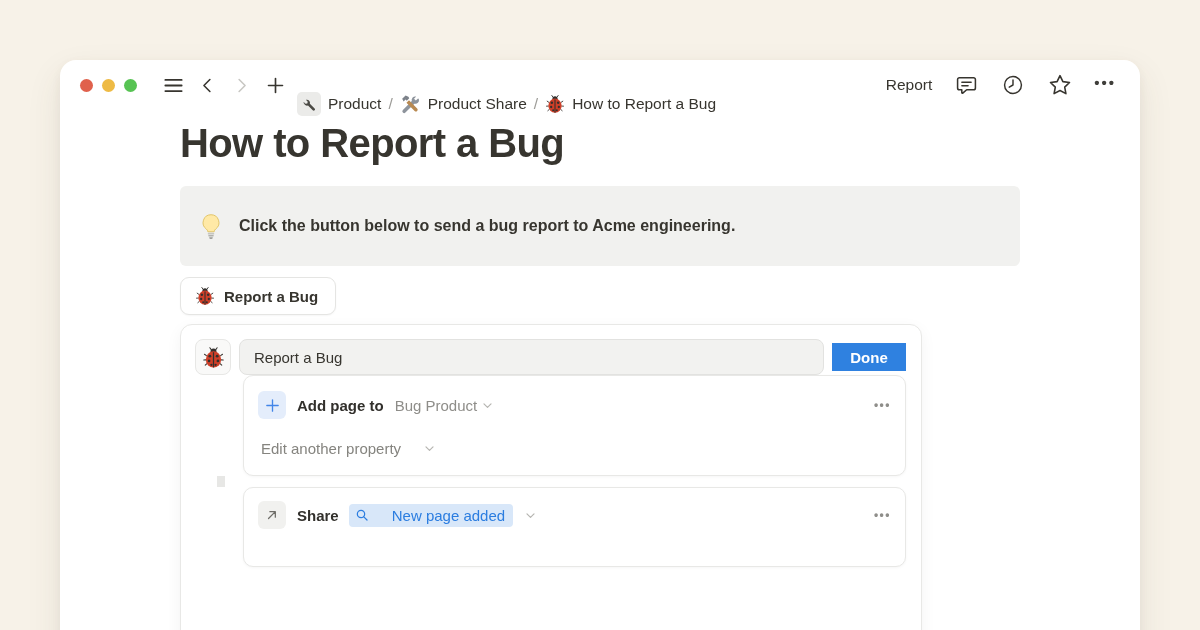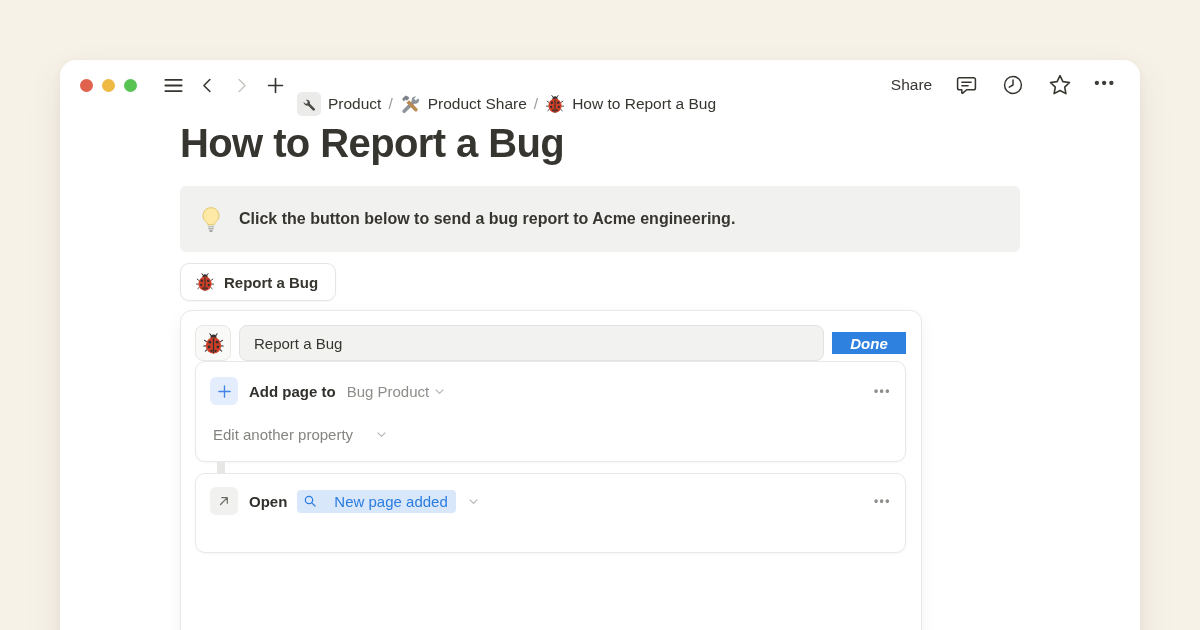--- a/index.html
+++ b/index.html
@@ -43,21 +43,21 @@
     background: #ebebe9; display: flex; align-items: center; justify-content: center;
     color: #4a4944;
   }
   .topbar-right { margin-left: auto; display: flex; align-items: center; gap: 21px; }
   .share-btn { background: none; border: none; font: inherit; font-size: 15.5px; color: #37352f; cursor: pointer; }
   .more-top { background:none; border:none; cursor:pointer; color:#3f3e3a; font-size: 15px; font-weight: 700; letter-spacing: 2px; line-height: 1; padding-bottom: 5px;}
   
   .content { padding: 13px 120px 0 120px; }
   h1.page-title { font-size: 40px; font-weight: 700; letter-spacing: -0.6px; color: #37352f; }
   .callout {
-    margin-top: 20px; height: 66px; width: 840px;
+    margin-top: 20px; height: 80px; width: 840px;
     background: #f1f1ef; border-radius: 6px;
     display: flex; align-items: center; gap: 15px;
     padding: 0 18px;
   }
   .callout-text { font-size: 16px; font-weight: 700; color: #37352f; }
   .bug-block-btn {
     margin-top: 11px;
     display: inline-flex; align-items: center; gap: 9px;
     height: 38px; padding: 0 17px 0 14px;
     background: #fff; border: 1px solid #e5e5e3; border-radius: 9px;
@@ -81,32 +81,32 @@
     background: #f9f9f8; display: flex; align-items: center; justify-content: center;
     cursor: pointer;
   }
   .name-input {
     flex: 1; height: 36px;
     background: #f2f2f0; border: 1px solid #e2e2e0; border-radius: 8px;
     padding: 0 14px; font: inherit; font-size: 15px; color: #37352f;
     outline: none;
   }
   .done-btn {
-    width: 74px; height: 22px; flex: none;
+    width: 74px; height: 28px; flex: none;
     background: #2f81e0; border: none; border-radius: 0;
     color: #fff; font-size: 15px; font-weight: 700; font-family: inherit;
     cursor: pointer;
-    font-style: italic;
   }
   .trigger-label { margin: 26px 0 7px 3px; font-size: 13px; color: #8b8a86; }
   .step-card {
     border: 1px solid #e8e8e6; border-radius: 10px;
     box-shadow: 0 1px 3px rgba(15,15,15,.04);
     background: #fff;
     padding: 15px 14px 17px;
+    margin-left: 48px;
   }
   .step-row { display: flex; align-items: center; gap: 11px; }
   .tile {
     width: 28px; height: 28px; flex: none; border-radius: 6px;
     display: flex; align-items: center; justify-content: center;
   }
   .tile.blue { background: #e4edfb; color: #4285e8; }
   .tile.gray { background: #f1f1ef; color: #6f6e69; }
   .action-label { font-size: 15px; font-weight: 700; color: #32302c; }
   .target-select {
@@ -133,21 +133,21 @@
   }
   .edit-another {
     margin-top: 21px; padding-left: 3px;
     display: inline-flex; align-items: center; gap: 22px;
     background: none; border: none; cursor: pointer; font: inherit;
     font-size: 15px; color: #85847f;
   }
   .connector { width: 8px; height: 11px; background: #e7e7e5; margin-left: 22px; }
   .step-card.step2 { padding: 13px 14px; height: 80px; align-items: flex-start;}
   .chip {
-    display: inline-flex; align-items: center; gap: 17px;
+    display: inline-flex; align-items: center; gap: 23px;
     background: #d8e7f9; border: none; border-radius: 4px; cursor: pointer;
     padding: 3px 8px 3px 6px; font: inherit;
     font-size: 15px; font-weight: 500; color: #2b7de0;
     margin-left: -1px;
   }
   svg.ic { display: block; }
 </style>
 </head>
 <body>
 
@@ -273,21 +273,21 @@
       </button>
       <span class="crumb-sep">/</span>
       <button class="crumb-item">
         <svg class="ic" width="20" height="20">
             <use href="#i-ladybug"></use>
           </svg>
         <span>How to Report a Bug</span>
       </button>
     </div>
     <div class="topbar-right">
-      <button class="share-btn">Share</button>
+      <button class="share-btn">Report</button>
       <button class="iconbtn">
           <svg class="ic" width="23" height="23">
             <use href="#i-comment"></use>
           </svg>
         </button>
       <button class="iconbtn">
           <svg class="ic" width="22" height="22">
             <use href="#i-clock"></use>
           </svg>
         </button>
@@ -355,21 +355,21 @@
 
       <div class="connector"></div>
 
       <div class="step-card step2">
         <div class="step-row">
           <span class="tile gray">
               <svg class="ic" width="16" height="16">
                 <use href="#i-arrowur"></use>
               </svg>
             </span>
-          <span class="action-label">Open</span>
+          <span class="action-label">Share</span>
           <button class="chip">
             <svg class="ic" width="14" height="14">
                 <use href="#i-search"></use>
               </svg>
             <span>New page added</span>
           </button>
           <svg class="ic chev" width="13" height="13">
               <use href="#i-chevd"></use>
             </svg>
           <button class="more-dots">•••</button>

